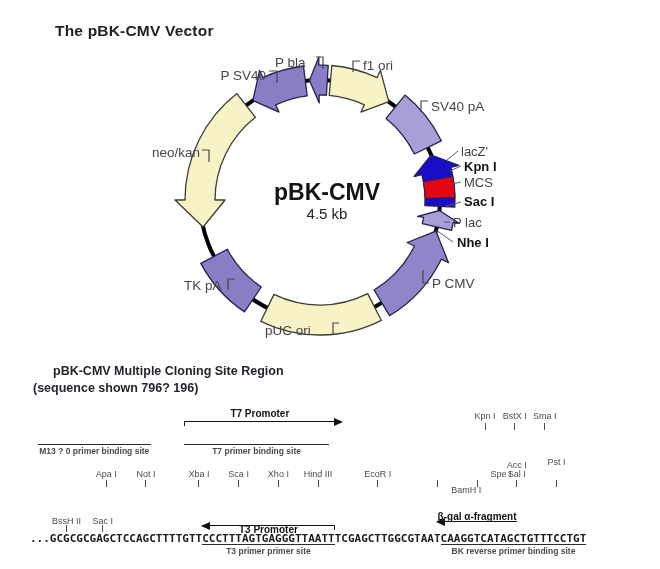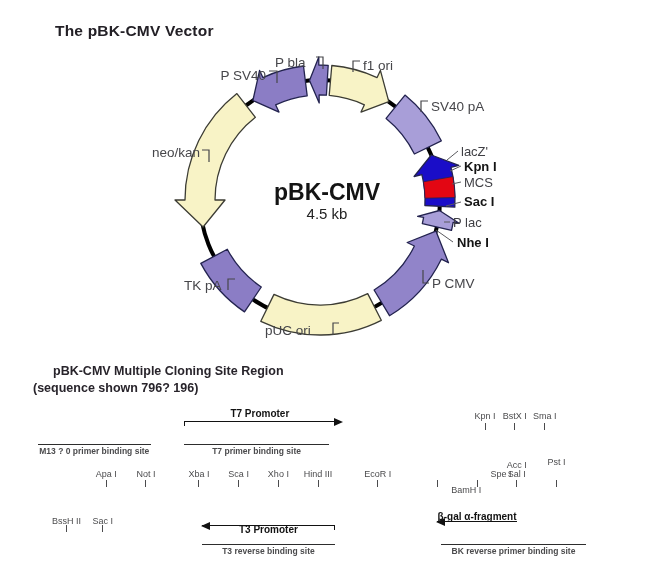--- a/index.html
+++ b/index.html
@@ -127,26 +127,27 @@
         <div class="site-tick" style="left: 436.841px; top: 22px; height: 7px;"></div>
         <div class="site-label" style="left: 477.082px; top: 12px; padding-left: 48px;">Spe I</div>
         <div class="site-tick" style="left: 476.582px; top: 22px; height: 7px;"></div>
         <div class="site-label" style="left: 516.823px; top: 12px;">Sal I</div>
         <div class="site-label" style="left: 516.823px; top: 3px;">Acc I</div>
         <div class="site-tick" style="left: 516.323px; top: 22px; height: 7px;"></div>
         <div class="site-label" style="left: 556.563px; top: 0; text-align: right;">Pst I</div>
         <div class="site-tick" style="left: 556.063px; top: 22px; height: 7px;"></div>
       </div>
       <div class="seq-line" style="top: 508px;">
+        <div class="seq-text" style="left: 30px; top: 25px;">...GCGCGCGAGCTCCAGCTTTTGTTCCCTTTAGTGAGGGTTAATTTCGAGCTTGGCGTAATCAAGGTCATAGCTGTTTCCTGT</div>
         <div class="site-label" style="left: 66.4289px; top: 9px;">BssH II</div>
         <div class="site-tick" style="left: 65.9289px; top: 17px; height: 7px;"></div>
         <div class="site-label" style="left: 102.858px; top: 9px;">Sac I</div>
         <div class="site-tick" style="left: 102.358px; top: 17px; height: 7px;"></div>
         <div class="ul-bar" style="left: 202.209px; width: 132.469px; top: 36px;"></div>
-        <div class="ul-label" style="left: 268.444px; top: 39px;">T3 reverse binding site</div>
+        <div class="ul-label" style="left: 268.444px; top: 39px;">T3 primer primer site</div>
         <div class="ul-bar" style="left: 440.653px; width: 145.716px; top: 36px;"></div>
         <div class="ul-label" style="left: 513.511px; top: 39px;">BK reverse primer binding site</div>
         <div class="pr-line" style="left: 202.209px; width: 132.469px; top: 17px;"></div>
         <div class="pr-label" style="left: 268.444px; top: 16px;">T3 Promoter</div>
         <div class="arr-l" style="left: 201.209px; top: 14px;"></div>
         <div class="pr-tick" style="left: 333.678px; top: 17px;"></div>
         <div class="pr-line" style="left: 437.341px; width: 79.4812px; top: 13px;"></div>
         <div class="arr-l" style="left: 436.341px; top: 10px;"></div>
         <div class="pr-label" style="left: 477.082px; top: 3px;">β-gal α-fragment</div>
       </div>

